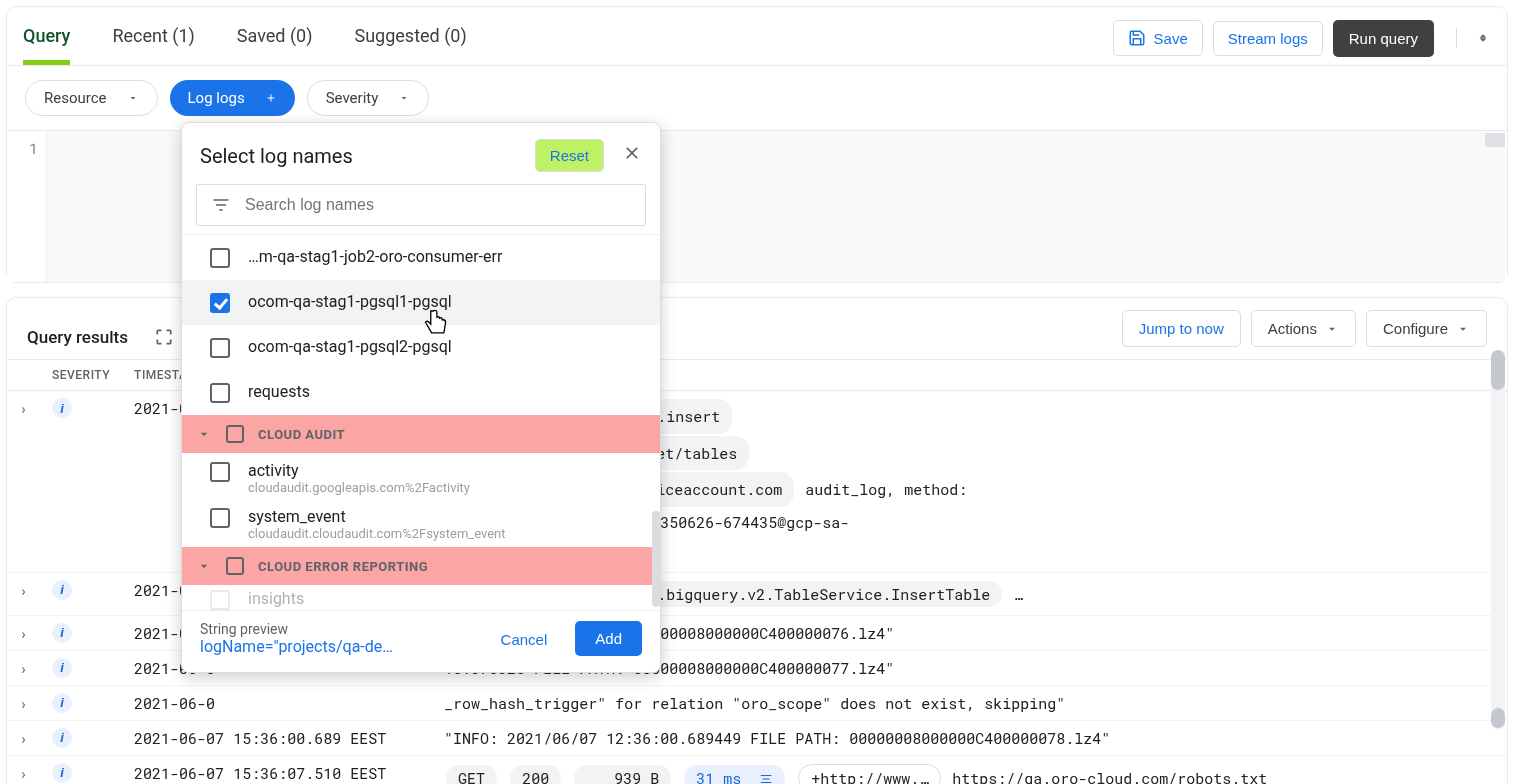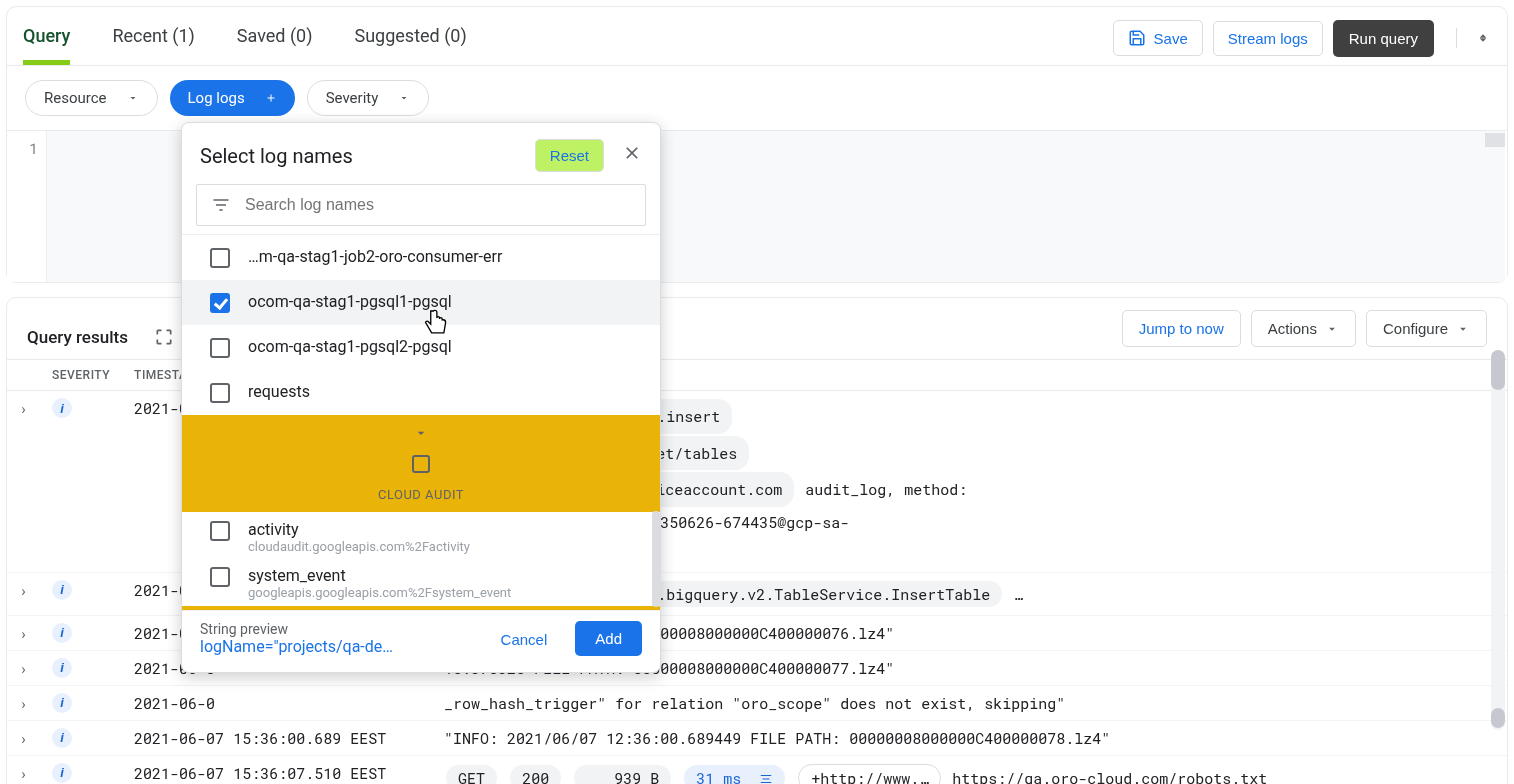--- a/index.html
+++ b/index.html
@@ -40,21 +40,21 @@
   .close-x { color:#5f6368; cursor:pointer; font-size:20px; margin-left:8px;}
   .search-wrap { padding:6px 14px 8px;}
   .search-box { border:1px solid #dadce0; border-radius:2px; display:flex; align-items:center; padding:10px 14px; gap:12px;}
   .search-box input { border:none; outline:none; flex:1; font-size:16px; color:#5f6368; }
   .list { max-height:376px; overflow:hidden; position:relative; border-top:1px solid #eee;}
   .list-item { display:flex; align-items:flex-start; padding:12px 18px 12px 28px; gap:18px; font-size:16px; cursor:pointer;}
   .list-item.sel { background:#f1f3f4; }
   .list-item .cb { width:20px; height:20px; border:2px solid #5f6368; border-radius:3px; flex-shrink:0; margin-top:1px; }
   .list-item .cb.checked { background:#1a73e8; border-color:#1a73e8; position:relative;}
   .list-item .cb.checked::after { content:""; position:absolute; left:5px; top:1px; width:5px; height:10px; border:solid #fff; border-width:0 3px 3px 0; transform:rotate(40deg);}
-  .group { display:flex; align-items:center; gap:14px; padding:10px 14px; background:#eab308; font-size:13px; letter-spacing:.5px; color:#5f6368; font-weight:400;flex-direction:column;}
+  .group { display:flex; align-items:center; gap:14px; padding:10px 14px; background:#fca5a5; font-size:13px; letter-spacing:.5px; color:#5f6368; font-weight:700;}
   .group .cb { width:18px; height:18px; border:2px solid #5f6368; border-radius:3px;}
   .subtext { font-size:13px; color:#9aa0a6; }
   .popover-foot { display:flex; align-items:flex-end; padding:10px 18px 16px; gap:16px; border-top:1px solid #eee;}
   .foot-left { flex:1; overflow:hidden;}
   .foot-label { font-size:14px; color:#5f6368;}
   .foot-value { color:#1a73e8; font-size:16px; white-space:nowrap; overflow:hidden; text-overflow:ellipsis; max-width:260px;}
   .cancel-btn { color:#1a73e8; background:none; border:none; font-size:15px; cursor:pointer; padding:8px 12px;}
   .add-btn { background:#1a73e8; color:#fff; border:none; border-radius:5px; padding:9px 20px; font-size:15px; font-weight:500; cursor:pointer;}
   .list-scroll { position:absolute; right:0; top:276px; width:8px; height:96px; background:#dadce0; border-radius:4px;}
   .cursor { position:absolute; left:240px; top:186px; z-index:30; pointer-events:none;}
@@ -178,21 +178,21 @@
           <div class="cb"></div>
           <div>
             <div>activity</div>
             <div class="subtext">cloudaudit.googleapis.com%2Factivity</div>
           </div>
         </div>
         <div class="list-item" style="padding-top:6px;padding-bottom:6px;">
           <div class="cb"></div>
           <div>
             <div>system_event</div>
-            <div class="subtext">googleapis.googleapis.com%2Fsystem_event</div>
+            <div class="subtext">cloudaudit.cloudaudit.com%2Fsystem_event</div>
           </div>
         </div>
         <div class="group">
           <svg width="16" height="16" viewBox="0 0 24 24" fill="#5f6368">
               <path d="M7 10l5 5 5-5z"></path>
             </svg>
           <div class="cb"></div>
           <span>CLOUD ERROR REPORTING</span>
         </div>
         <div class="list-item" style="opacity:.35;padding-top:4px;padding-bottom:0;">

